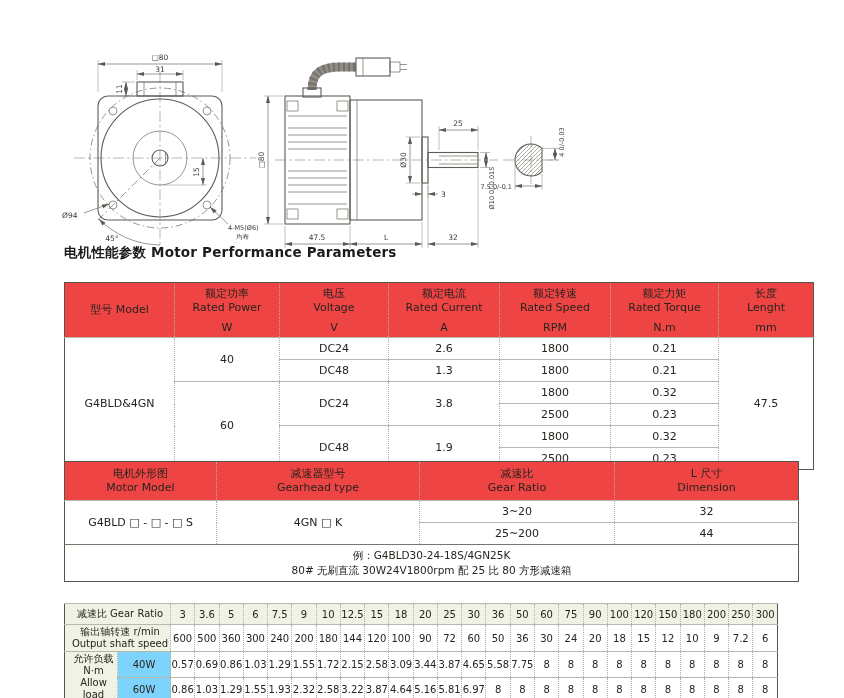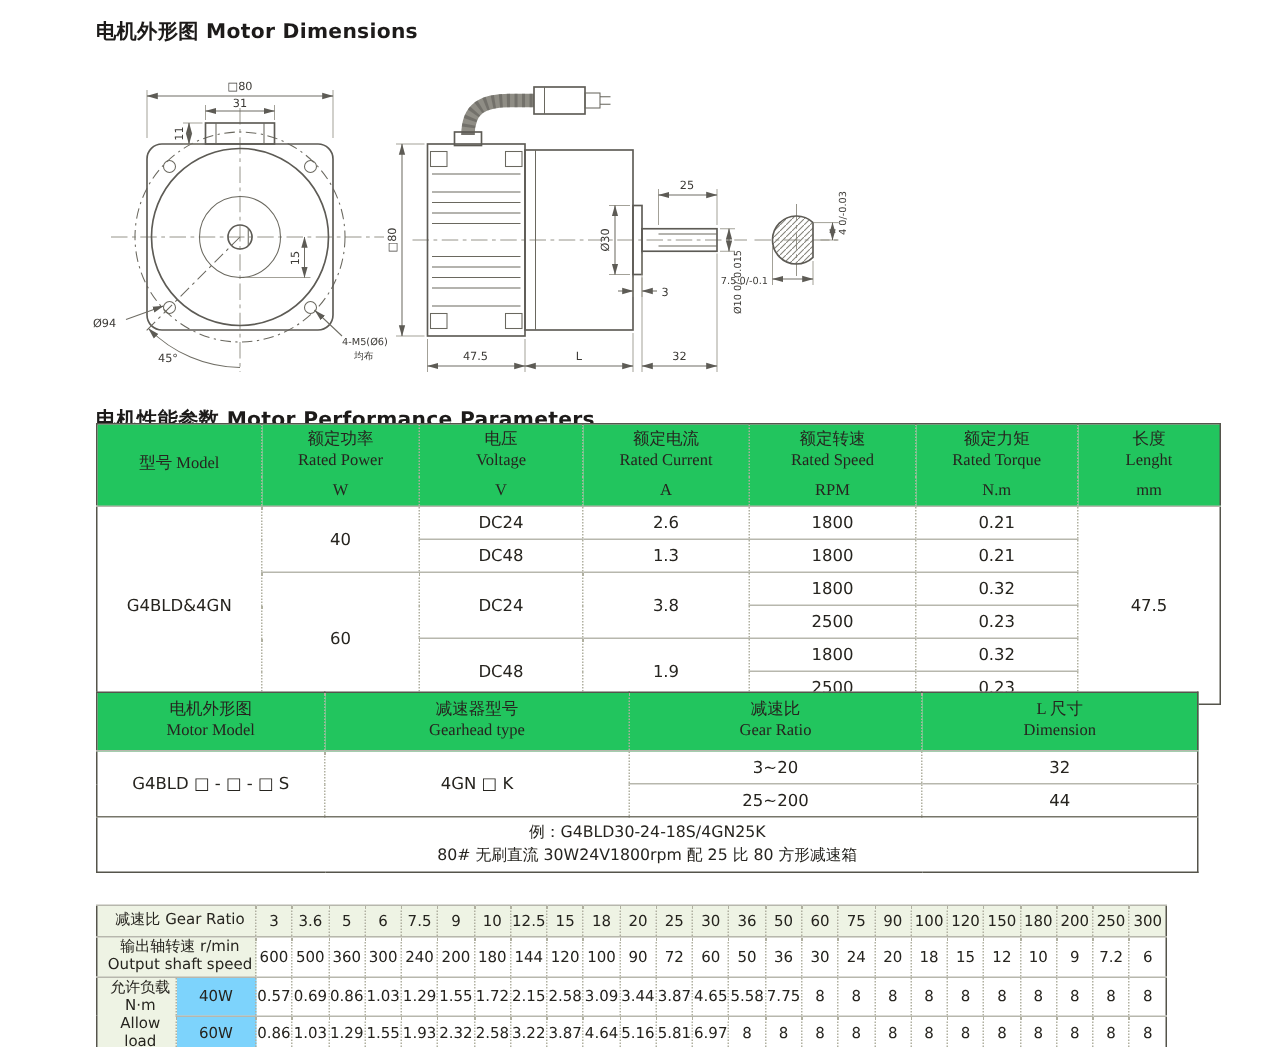--- a/index.html
+++ b/index.html
@@ -1,27 +1,27 @@
 <!DOCTYPE html>
 <html><head>
 <meta charset="utf-8">
 <style>
   html,body{margin:0;padding:0;background:#ffffff;}
   .page{position:relative;width:844px;height:698px;background:#ffffff;overflow:hidden;
         font-family:"DejaVu Sans","Liberation Sans",sans-serif;color:#2e2e2e;}
   .sec-title{position:absolute;left:64px;font-size:13.5px;font-weight:bold;color:#1d1b1a;letter-spacing:.2px;}
   #title1{top:12px;}
-  #title2{top:271px;}
+  #title2{top:244px;}
   #title3{top:582px;}
   .drawing{position:absolute;left:60px;top:38px;}
 
   table.tbl{position:absolute;left:64px;border-collapse:collapse;table-layout:fixed;background:#fff;
             border:1.5px solid #55544b;font-size:11px;color:#26241f;}
   table.tbl th, table.tbl td{border-left:1px dotted #b0b0a0;padding:1px 2px;text-align:center;font-weight:normal;vertical-align:middle;}
-  table.tbl th{background:#22c55e;line-height:1.25;font-family:Liberation Serif, serif;}
+  table.tbl th{background:#ef4444;line-height:1.25;}
   table.tbl thead{border-bottom:1px solid #77766a;}
   table.tbl tbody td{border-top:1px solid #b7b7ad;}
   #perf-table{top:282px;width:714px;}
   #perf-table thead tr.r1 th{height:33px;}
   #perf-table thead tr.r2 th{height:17px;}
   #perf-table tbody td{height:19px;}
   #gear-table{top:461px;width:714px;}
   #gear-table thead th{height:36px;}
   #gear-table tbody td{height:19px;}
   #gear-table td.note{ text-align:center;padding:3px 8px;line-height:1.45;font-size:10.5px;border-top:1px solid #77766a;}
@@ -40,21 +40,20 @@
   .dim{fill:none;stroke:#6f6d64;stroke-width:0.7;}
   .ext{fill:none;stroke:#8f8d82;stroke-width:0.55;}
   .lbl{font-size:7.5px;}
   .lbls{font-size:6.5px;}
 </style>
 </head>
 <body>
 
 <div class="page">
 
-  <div class="sec-title" id="title1">电机外形图 Motor Dimensions</div>
 
   <svg class="drawing" width="530" height="218" viewBox="0 0 530 218">
     <defs>
       <marker id="ar" markerWidth="9" markerHeight="7" refX="7.2" refY="2.6" orient="auto-start-reverse" markerUnits="userSpaceOnUse">
         <path d="M0,0.5 L7.5,2.6 L0,4.7 Z" fill="#5d5b55"></path>
       </marker>
       <pattern id="hh" width="4" height="4" patternUnits="userSpaceOnUse">
         <path d="M0,4 L4,0" stroke="#84827a" stroke-width="0.7"></path>
       </pattern>
     </defs>

